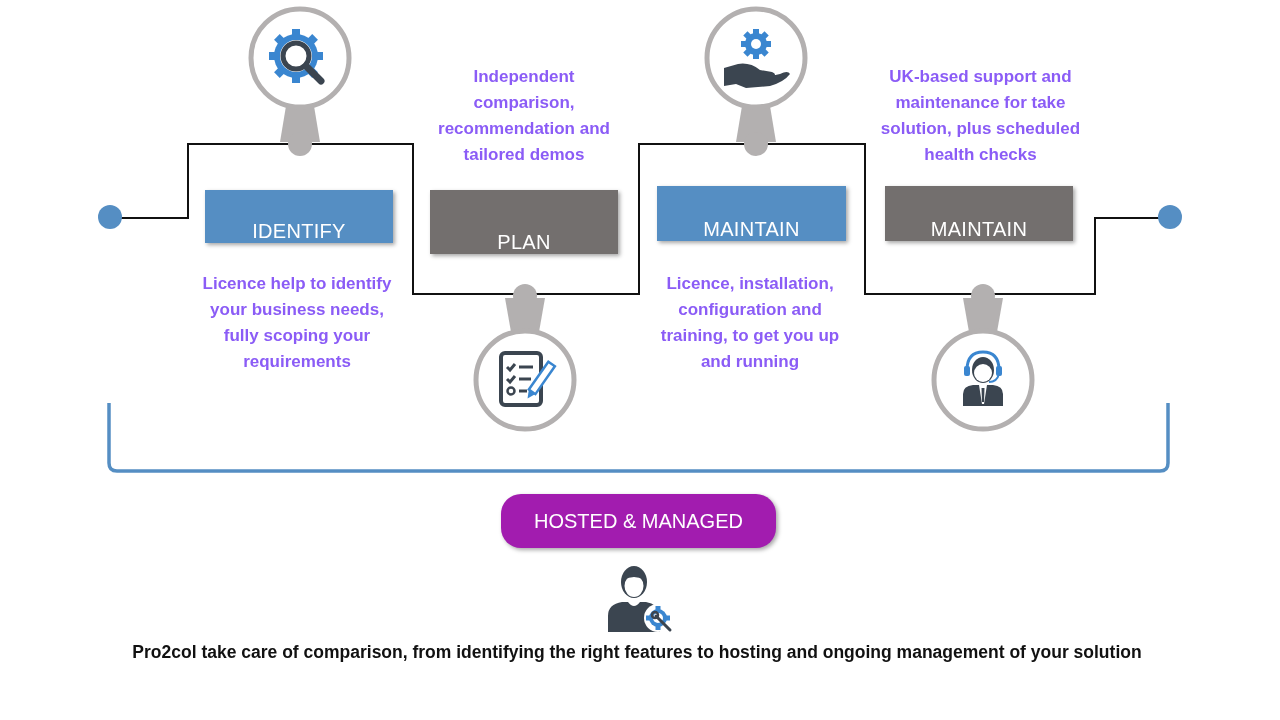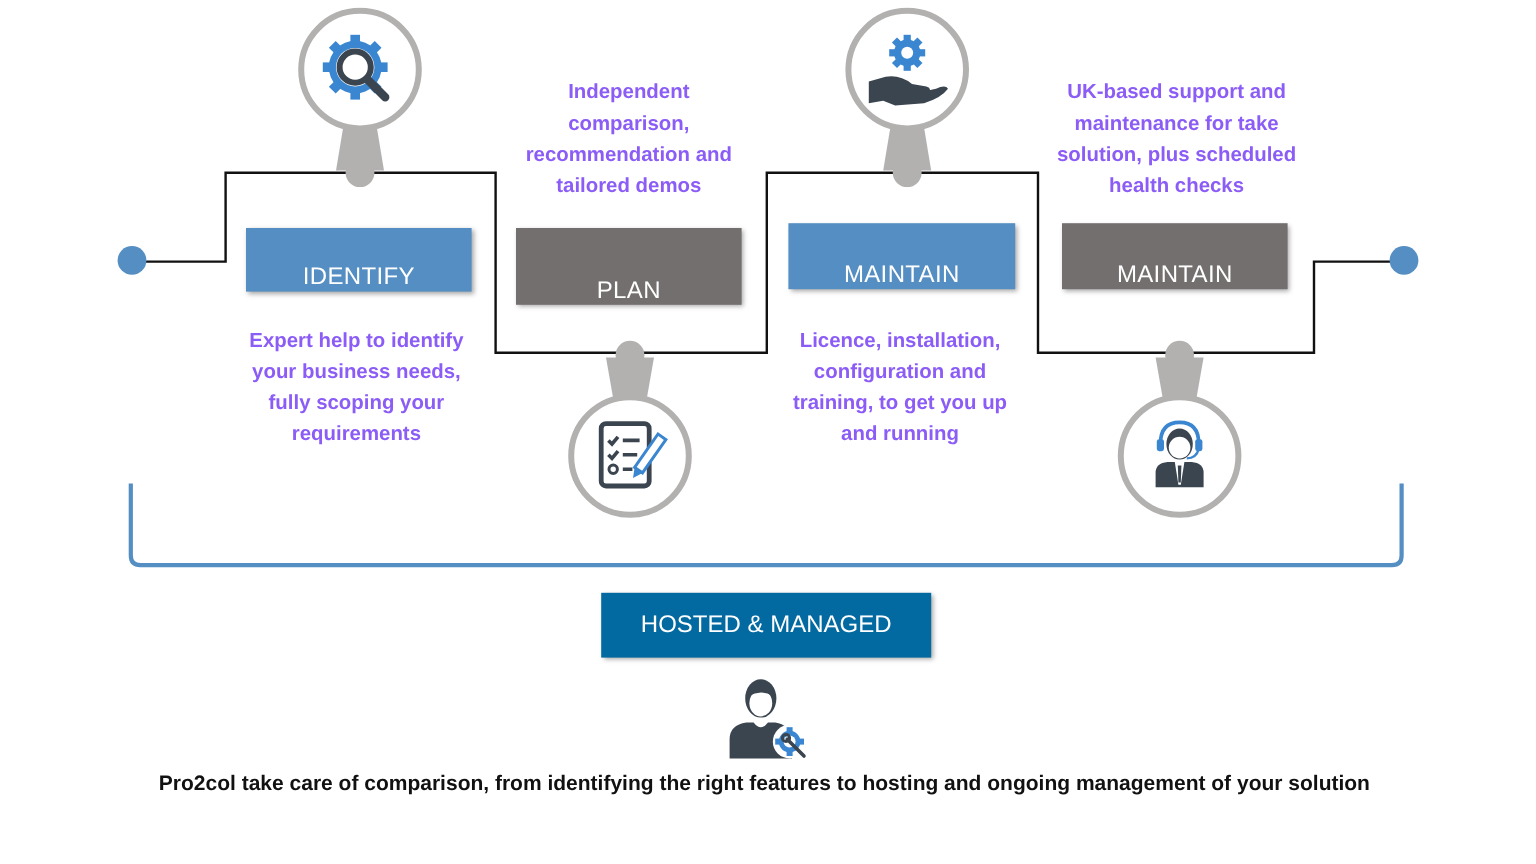--- a/index.html
+++ b/index.html
@@ -8,23 +8,23 @@
   svg.lines { position:absolute; left:0; top:0; width:1280px; height:720px; }
   .stage-box { position:absolute; display:flex; align-items:flex-end; justify-content:center;
                color:#fff; font-size:20px; letter-spacing:0.3px;
                box-shadow:2px 2px 4px rgba(0,0,0,0.35); }
   .blue { background:#558ec3; }
   .grey { background:#736f6e; }
   .desc { position:absolute; text-align:center; font-weight:bold; font-size:17px;
           line-height:26px; color:#8b5cf6; }
   .pin { position:absolute; }
   .hosted { position:absolute; left:501px; top:494px; width:275px; height:54px;
-            background:#0369a1; color:#fff; font-size:20px; line-height:26px;
+            background:#a21caf; color:#fff; font-size:20px; line-height:26px;
             text-align:center; box-shadow:2px 2px 4px rgba(0,0,0,0.35);
-            display:flex; flex-direction:column; justify-content:center; }
+            display:flex; flex-direction:column; justify-content:center;border-radius:20px; }
   .footer { position:absolute; left:0; top:642px; width:1274px; text-align:center;
             font-weight:bold; font-size:17.5px; color:#111; }
 </style>
 </head>
 <body>
 
 <svg class="lines" viewBox="0 0 1280 720">
   <polyline points="110,218 188,218 188,144 413,144 413,294 639,294 639,144 865,144 865,294 1095,294 1095,218 1170,218" fill="none" stroke="#111" stroke-width="2"></polyline>
   <circle cx="110" cy="217" r="12" fill="#558ec3"></circle>
   <circle cx="1170" cy="217" r="12" fill="#558ec3"></circle>
@@ -120,21 +120,21 @@
 <div class="stage-box grey" style="left:430px;top:190px;width:188px;height:64px;">
   <span>PLAN</span>
 </div>
 <div class="stage-box blue" style="left:657px;top:186px;width:189px;height:55px;">
   <span>MAINTAIN</span>
 </div>
 <div class="stage-box grey" style="left:885px;top:186px;width:188px;height:55px;">
   <span>MAINTAIN</span>
 </div>
 
-<div class="desc" style="left:192px;top:271px;width:210px;">Expert help to identify your business needs, fully scoping your requirements</div>
+<div class="desc" style="left:192px;top:271px;width:210px;">Licence help to identify your business needs, fully scoping your requirements</div>
 <div class="desc" style="left:424px;top:64px;width:200px;">Independent comparison, recommendation and tailored demos</div>
 <div class="desc" style="left:646px;top:271px;width:208px;">Licence, installation, configuration and training, to get you up and running</div>
 <div class="desc" style="left:868px;top:64px;width:225px;">UK-based support and maintenance for take solution, plus scheduled health checks</div>
 
 <div class="hosted">
   <span>HOSTED &amp; MANAGED</span>
 </div>
 
 <svg class="pin" style="left:604px;top:562px;" width="74" height="74" viewBox="0 0 74 74">
   <ellipse cx="30" cy="20" rx="13" ry="16" fill="#3b4550"></ellipse>

